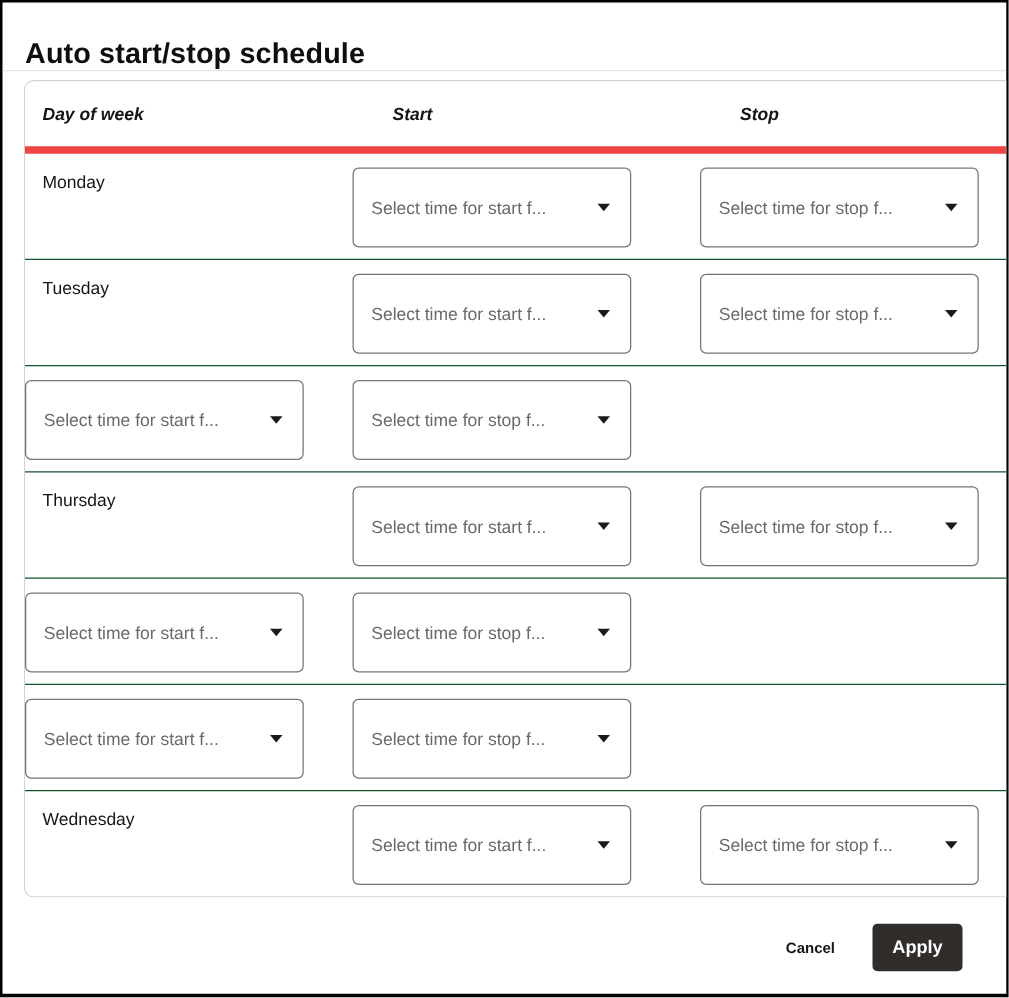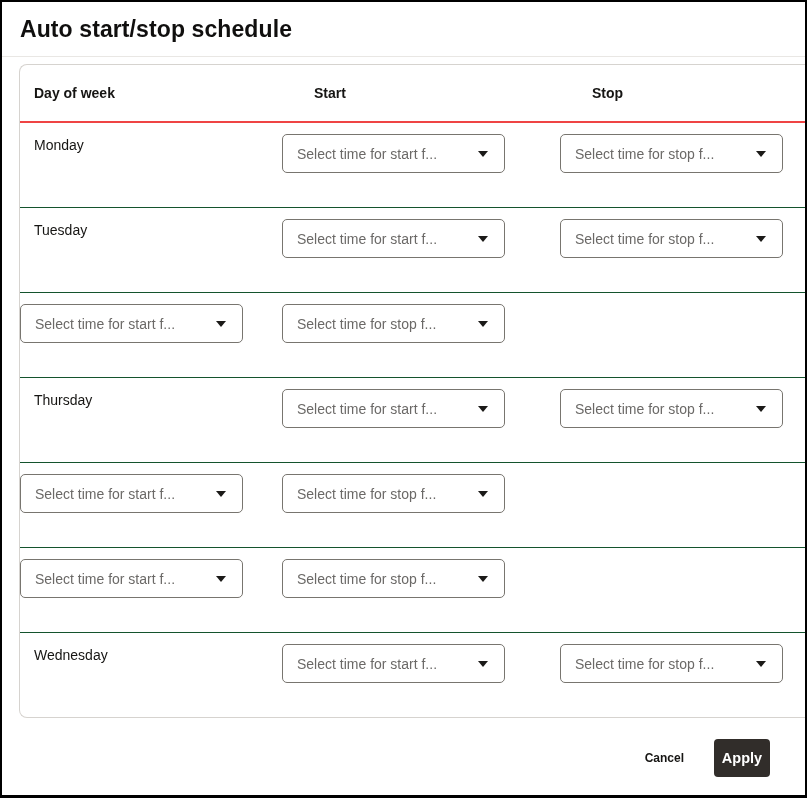--- a/index.html
+++ b/index.html
@@ -16,21 +16,21 @@
     height: 798px;
     background: #ffffff;
     border: 2px solid #000000;
     border-bottom-width: 3px;
     overflow: hidden;
   }
   .title-bar {
     height: 55px;
     border-bottom: 1px solid #e9e7e4;
     display: flex;
-    align-items: center;
+    align-items: flex-end;
     padding-left: 18px;
   }
   .title-bar h1 {
     font-size: 23px;
     font-weight: 700;
     color: #100f0e;
     letter-spacing: 0.1px;
   }
   .schedule-table {
     position: absolute;
@@ -45,21 +45,22 @@
     display: flex;
     flex-direction: column;
     overflow: hidden;
   }
   .t-header {
     height: 58px;
     flex: 0 0 58px;
     display: grid;
     grid-template-columns: 262px 278px 1fr;
     align-items: center;
-    border-bottom: 2px solid #ef4444;
+    border-bottom: 6px solid #ef4444;
+    font-style: italic;
   }
   .t-header .hcell {
     font-size: 14px;
     font-weight: 700;
     color: #161513;
     padding-left: 14px;
   }
   .t-header .hcell.c2, .t-header .hcell.c3 { padding-left: 0; margin-left: 32px; }
   .t-body { flex: 1 1 auto; display: flex; flex-direction: column; }
   .t-row {
@@ -70,21 +71,21 @@
   }
   .t-row:last-child { border-bottom: none; }
   .day-cell {
     padding: 14px 0 0 14px;
     font-size: 14px;
     color: #161513;
   }
   .select-cell { padding-top: 11px; }
   .select {
     width: 223px;
-    height: 39px;
+    height: 64px;
     background: #ffffff;
     border: 1px solid #78756f;
     border-radius: 5px;
     display: flex;
     align-items: center;
     padding: 0 16px 0 14px;
     cursor: pointer;
     font-family: inherit;
   }
   .select .ph {
@@ -116,21 +117,21 @@
     background: none;
     border: none;
     font-family: inherit;
     font-size: 12px;
     font-weight: 700;
     color: #161513;
     cursor: pointer;
     padding: 8px 2px;
   }
   .apply-btn {
-    width: 56px;
+    width: 72px;
     height: 38px;
     background: #312d2a;
     color: #ffffff;
     border: none;
     border-radius: 4px;
     font-family: inherit;
     font-size: 14.5px;
     font-weight: 700;
     cursor: pointer;
   }

